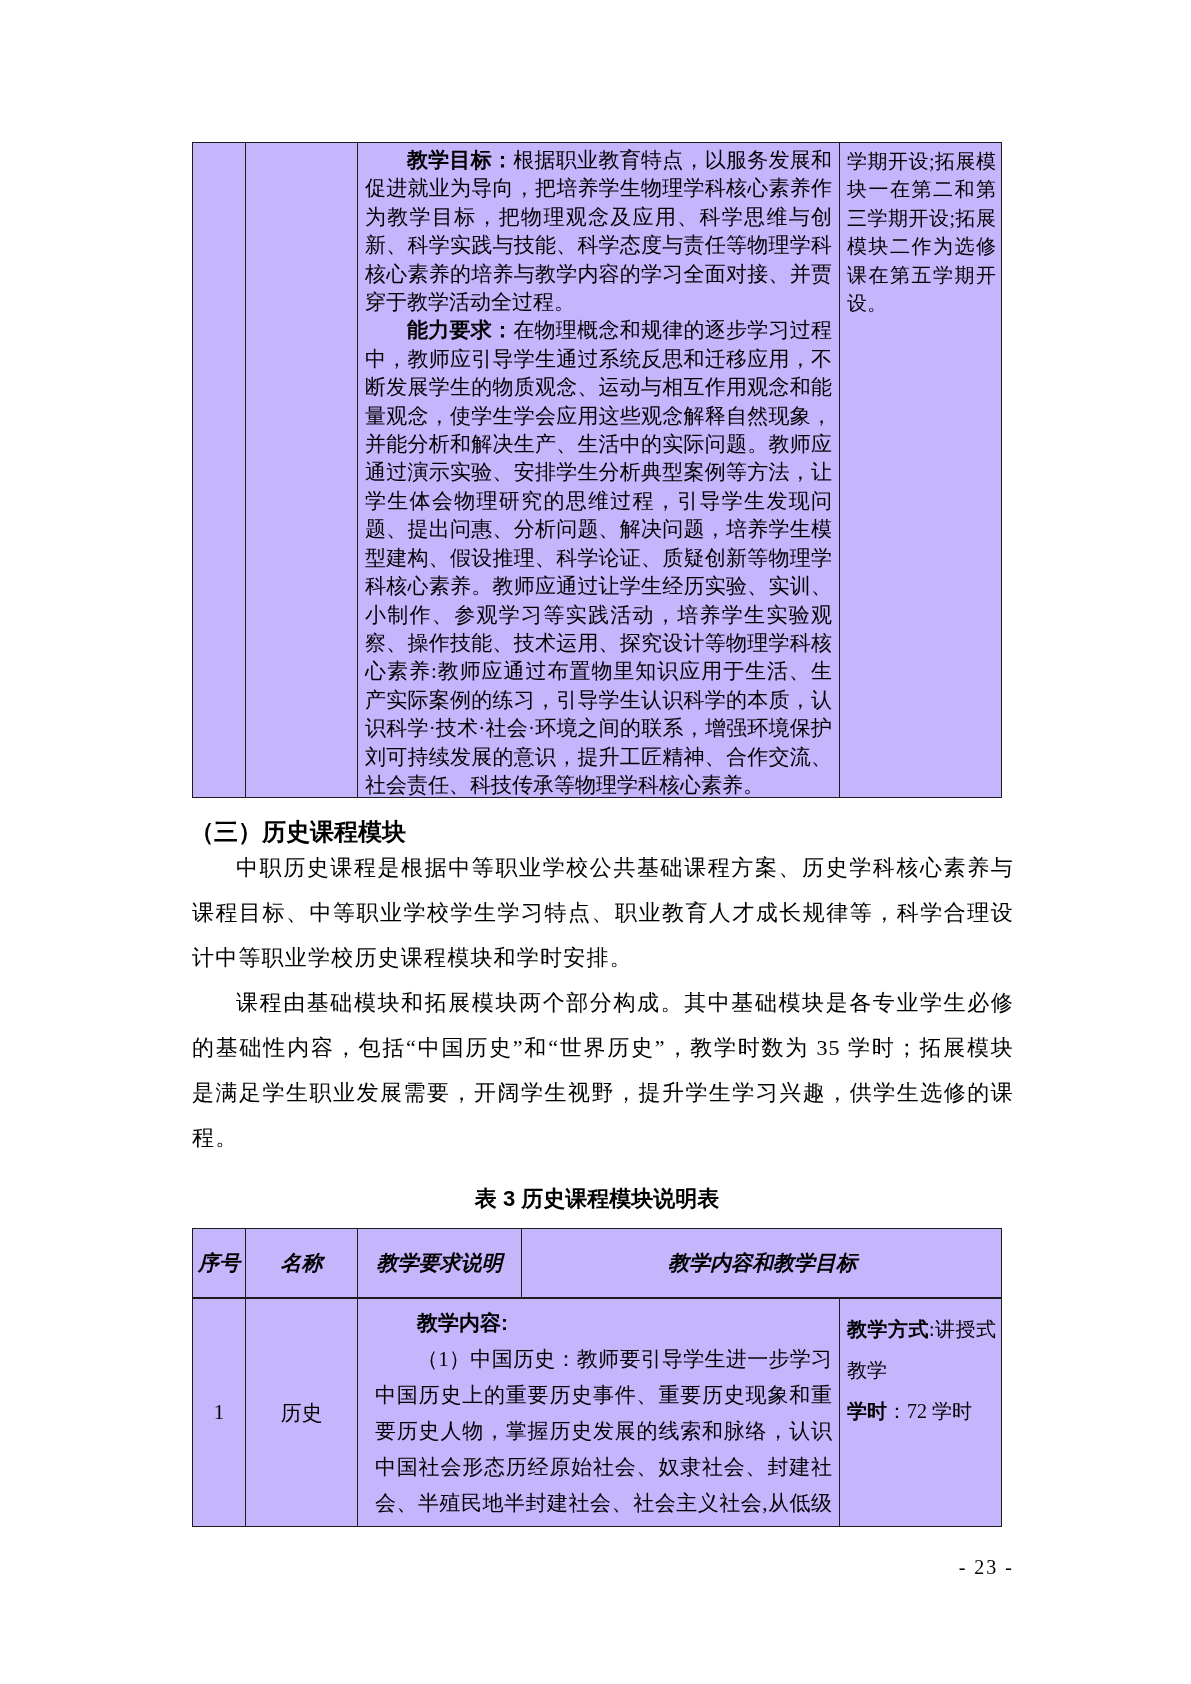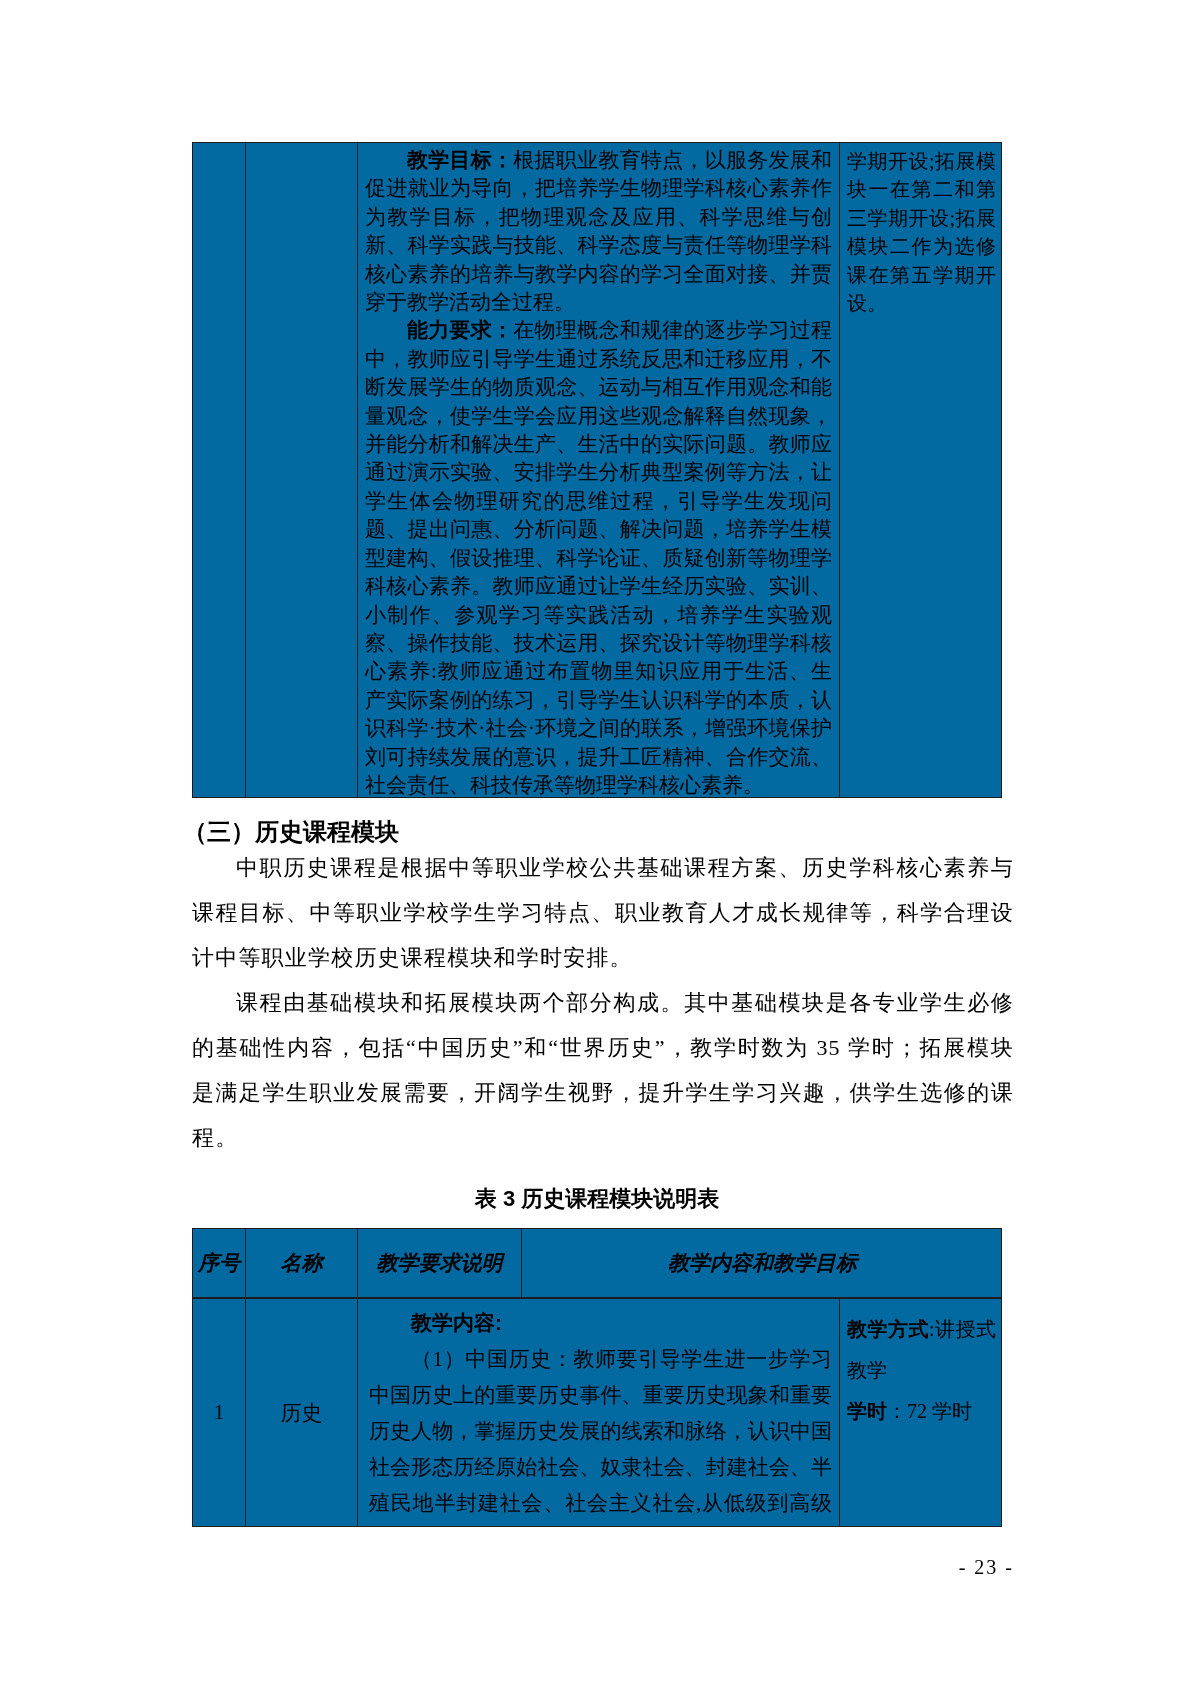--- a/index.html
+++ b/index.html
@@ -5,53 +5,53 @@
   html,body{margin:0;padding:0;background:#e8e8e8;}
   .page{
     position:relative;width:1191px;height:1684px;background:#ffffff;
     font-family:"Liberation Serif","DejaVu Serif",serif;color:#000;
     margin:0 auto;overflow:hidden;
   }
   .sans{font-family:"Liberation Sans","DejaVu Sans",sans-serif;}
   b,.bold{font-weight:bold;}
 
   
-  .tbl{position:absolute;box-sizing:border-box;border:1px solid #1c1c1c;background:#0369a1;}
+  .tbl{position:absolute;box-sizing:border-box;border:1px solid #1c1c1c;background:#c4b5fd;}
   .trow{display:flex;box-sizing:border-box;}
   .cell{box-sizing:border-box;border-left:1px solid #1c1c1c;overflow:hidden;}
   .cell:first-child{border-left:none;}
 
   
   .upper{left:192px;top:142px;width:810px;height:656px;}
   .upper .trow{height:100%;}
   .c-idx{width:52px;flex:none;}
   .c-name{width:112px;flex:none;}
   .c-main{width:482px;flex:none;}
   .c-req{width:164px;flex:none;}
   .upper .c-main{padding:3px 7px 0 7px;font-size:21px;line-height:28.4px;text-align:justify;}
   .upper .c-main p{margin:0;text-indent:2em;}
   .upper .c-main b{font-family:"Liberation Sans","DejaVu Sans",sans-serif;}
   .upper .c-req{padding:4px 7px 0 7px;font-size:20px;line-height:28.4px;text-align:justify;font-family:Liberation Serif, serif;}
 
   
-  .heading{position:absolute;left:183px;top:816px;font-size:24px;font-weight:bold;}
+  .heading{position:absolute;left:190px;top:816px;font-size:24px;font-weight:bold;}
   .bodytext{position:absolute;left:192px;top:845px;width:822px;
     font-size:22px;line-height:45px;text-align:justify;letter-spacing:1.2px;}
   .bodytext p{margin:0;text-indent:2em;}
   .tbl-title{position:absolute;left:192px;top:1184px;width:810px;text-align:center;
     font-size:22px;font-weight:bold;}
 
   
   .lower{left:192px;top:1228px;width:810px;height:299px;}
   .lower .hrow{height:70px;border-bottom:2px solid #1c1c1c;font-style:italic;}
   .lower .hrow .cell{display:flex;align-items:center;justify-content:center;
     font-family:"Liberation Sans","DejaVu Sans",sans-serif;font-weight:bold;font-size:21px;}
   .lower .brow{height:227px;}
   .lower .brow .c-idx,.lower .brow .c-name{display:flex;align-items:center;justify-content:center;font-size:21px;}
-  .lower .brow .c-main{padding:6px 7px 0 11px;font-size:21px;line-height:36px;text-align:justify;}
+  .lower .brow .c-main{padding:6px 7px 0 17px;font-size:21px;line-height:36px;text-align:justify;}
   .lower .brow .c-main p{margin:0;text-indent:2em;}
   .lower .brow .c-main .lead{font-family:"Liberation Sans","DejaVu Sans",sans-serif;font-weight:bold;}
   .lower .brow .c-req{padding:10px 7px 0 7px;font-size:20px;line-height:41px;text-align:justify;}
   .lower .brow .c-req b{font-family:"Liberation Sans","DejaVu Sans",sans-serif;}
 
   .pagenum{position:absolute;top:1556px;right:177px;font-size:20px;letter-spacing:2px;margin-left:20px;}
 </style>
 </head>
 <body>
 

